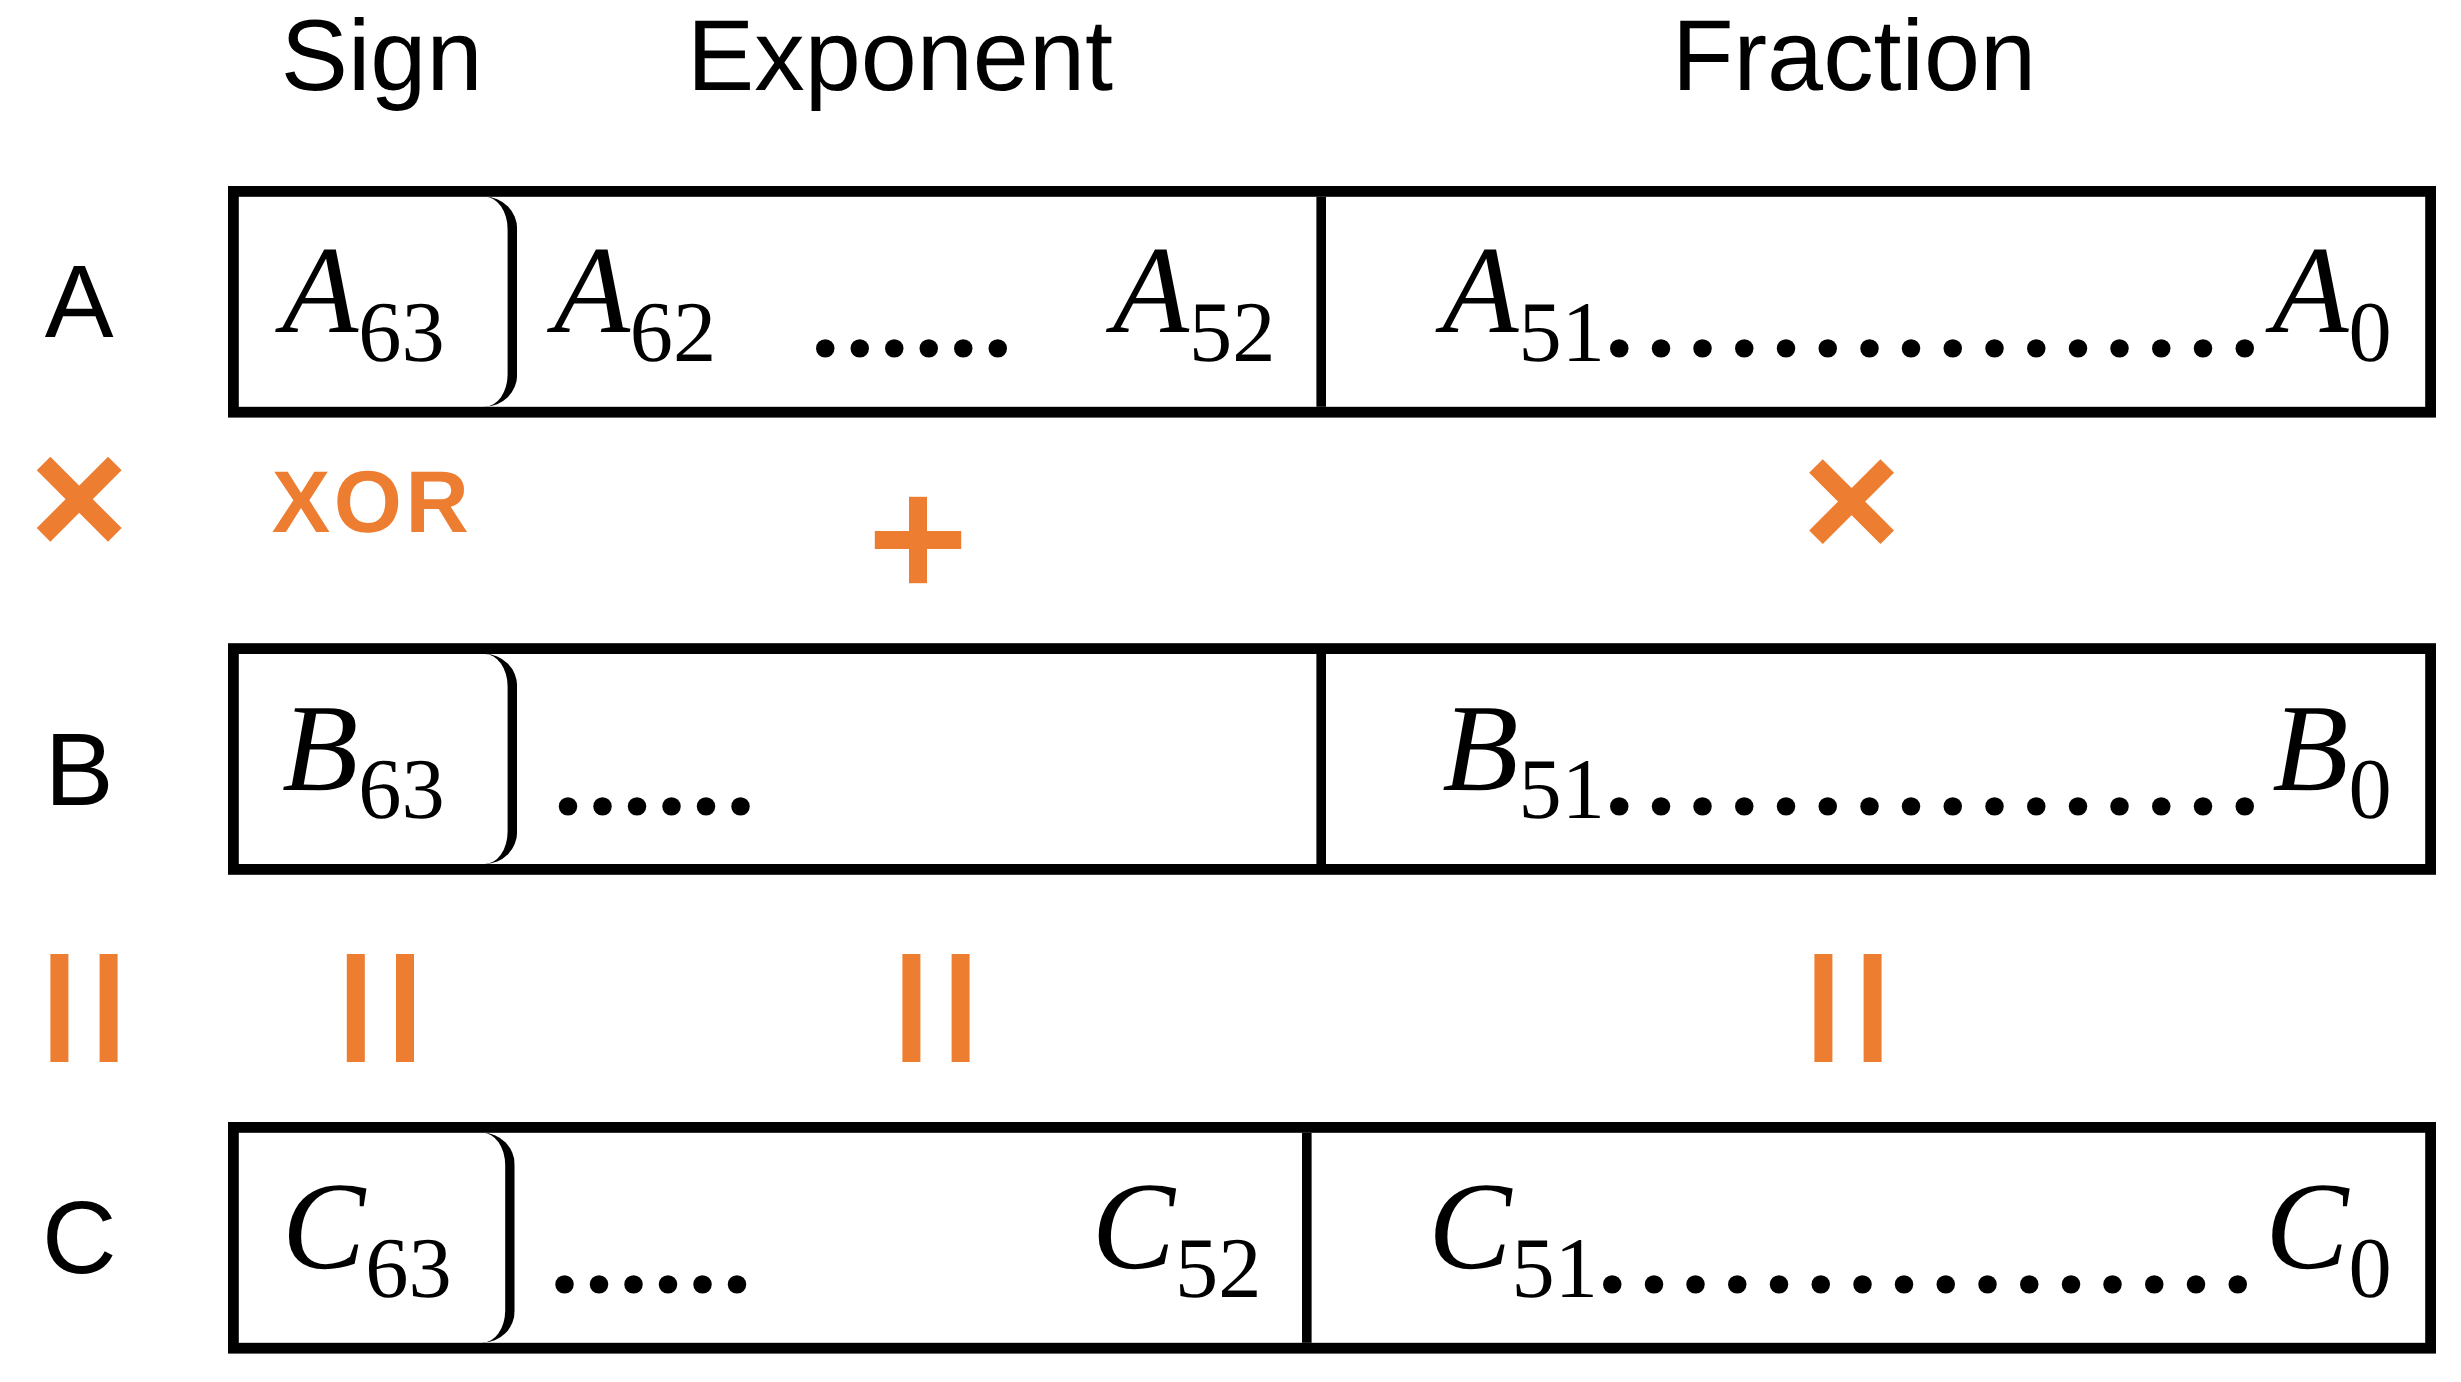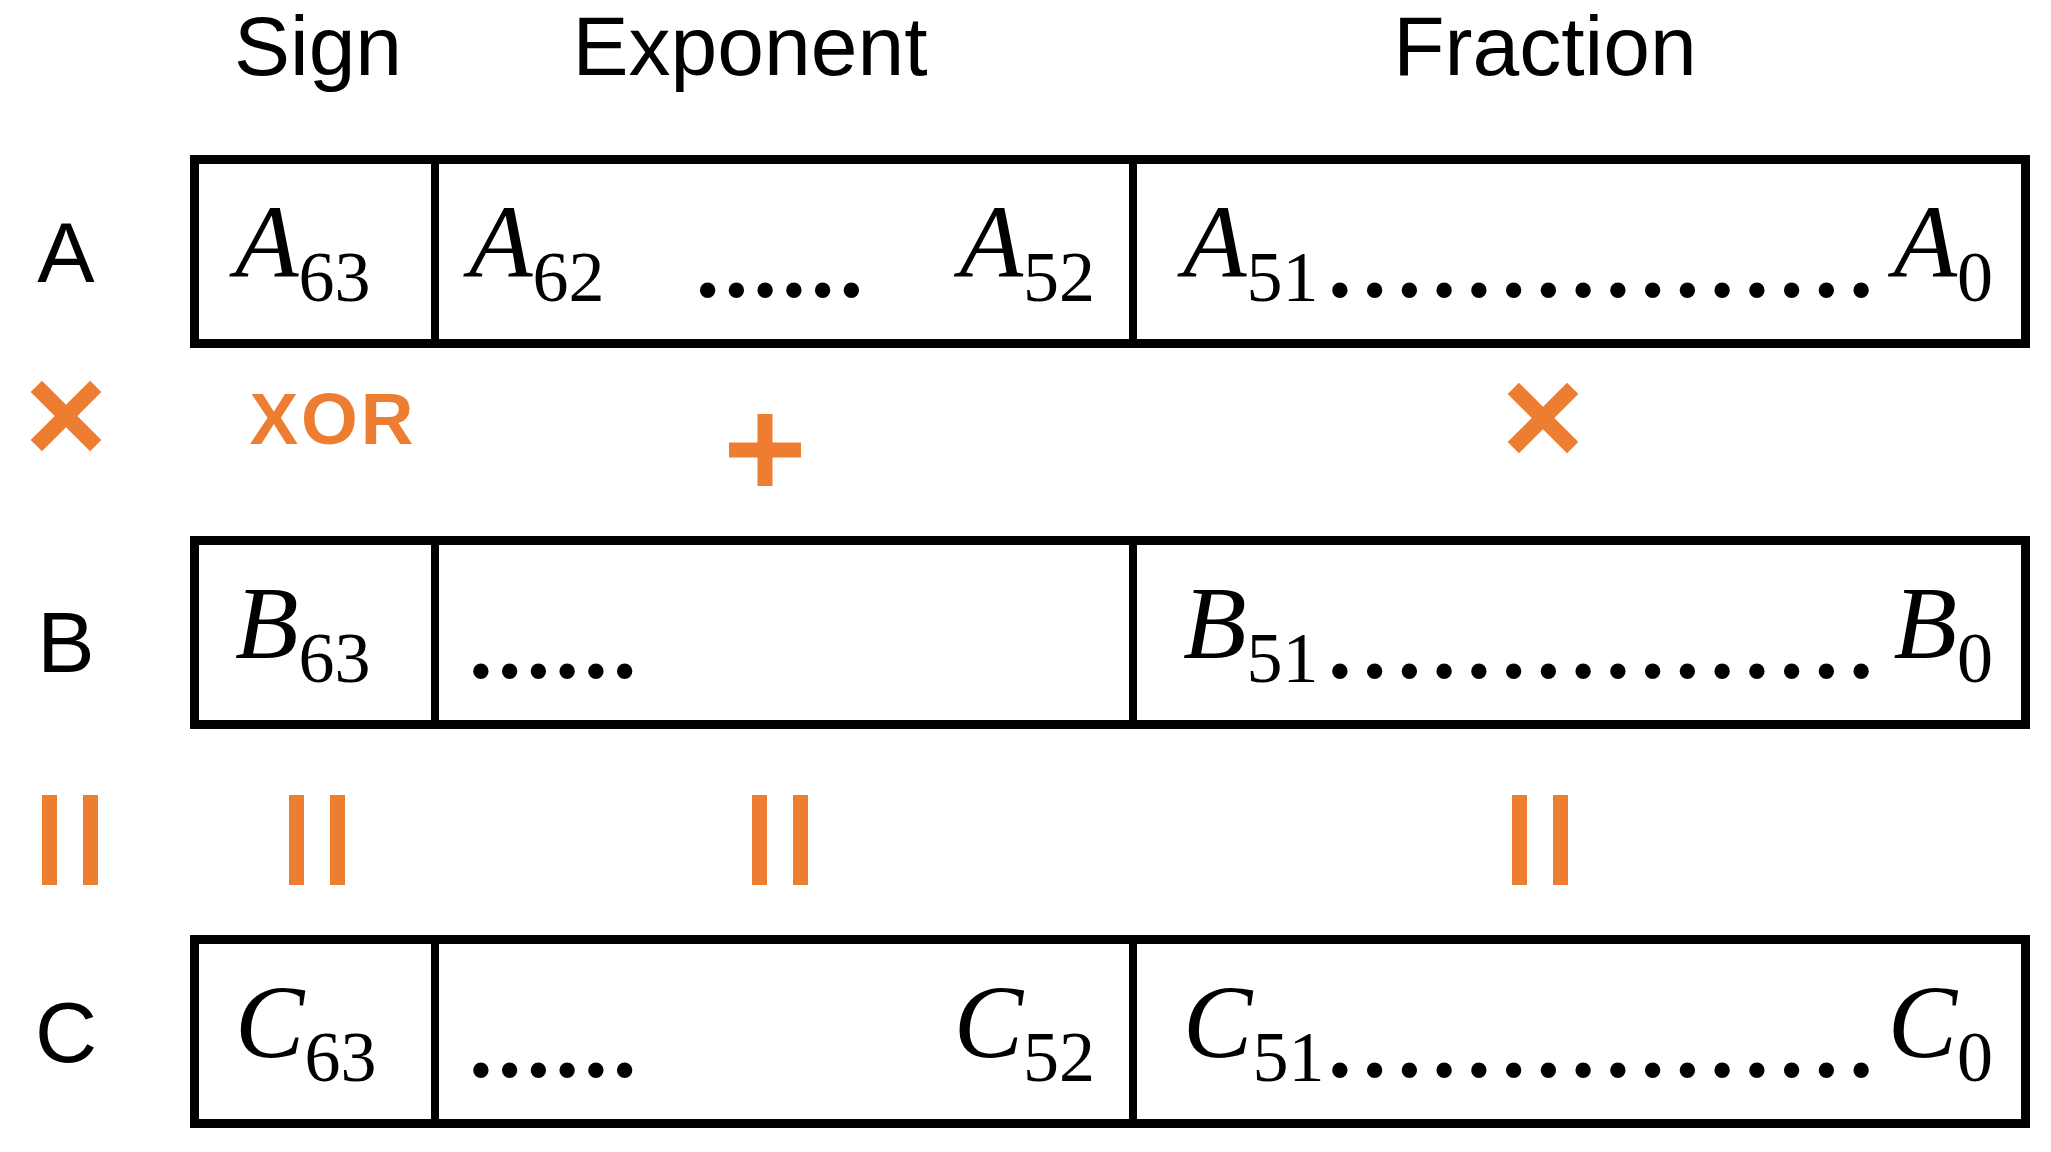--- a/index.html
+++ b/index.html
@@ -35,24 +35,24 @@
   
   .bit-box{
     position:absolute;left:190px;width:1840px;height:193px;
     box-sizing:border-box;border:9px solid var(--ink);
     display:flex;background:var(--bg);
   }
   .cell{
     box-sizing:border-box;height:100%;
     display:flex;align-items:center;
   }
-  .cell-sign{width:240px;border-right:8px solid var(--ink);padding-left:36px;}
+  .cell-sign{width:240px;border-right:8px solid var(--ink);padding-left:36px;border-radius:27px;}
   .cell-exp{width:698px;border-right:8px solid var(--ink);
     justify-content:space-between;padding:0 34px 0 30px;}
-  .cell-frac{flex:1;justify-content:space-between;padding:0 28px 0 46px;}
+  .cell-frac{flex:1;justify-content:space-between;padding:0 28px 0 58px;margin-left:39px;}
 
   
   .mvar{
     font-family:"Liberation Serif",serif;font-style:italic;
     font-size:104px;line-height:1;white-space:nowrap;
   }
   .mvar sub{
     font-style:normal;font-size:72px;line-height:1;
     vertical-align:-24px;
   }
@@ -119,21 +119,21 @@
       <span class="mvar"><span>A</span><sub>52</sub></span>
     </div>
     <div class="cell cell-frac">
       <span class="mvar"><span>A</span><sub>51</sub></span>
       <span class="dots dots-frac">................</span>
       <span class="mvar"><span>A</span><sub>0</sub></span>
     </div>
   </div>
 
   <div class="op cross" style="left:66px;top:385px"></div>
-  <div class="op xor-label" style="left:333px;top:382px">XOR</div>
+  <div class="op xor-label" style="left:310px;top:382px">XOR</div>
   <div class="op plus" style="left:765px;top:414px"></div>
   <div class="op cross" style="left:1543px;top:387px"></div>
 
   <div class="row-label" style="top:545px">B</div>
   <div class="bit-box" style="top:536px">
     <div class="cell cell-sign">
       <span class="mvar"><span>B</span><sub>63</sub></span>
     </div>
     <div class="cell cell-exp">
       <span class="dots dots-exp">......</span>

